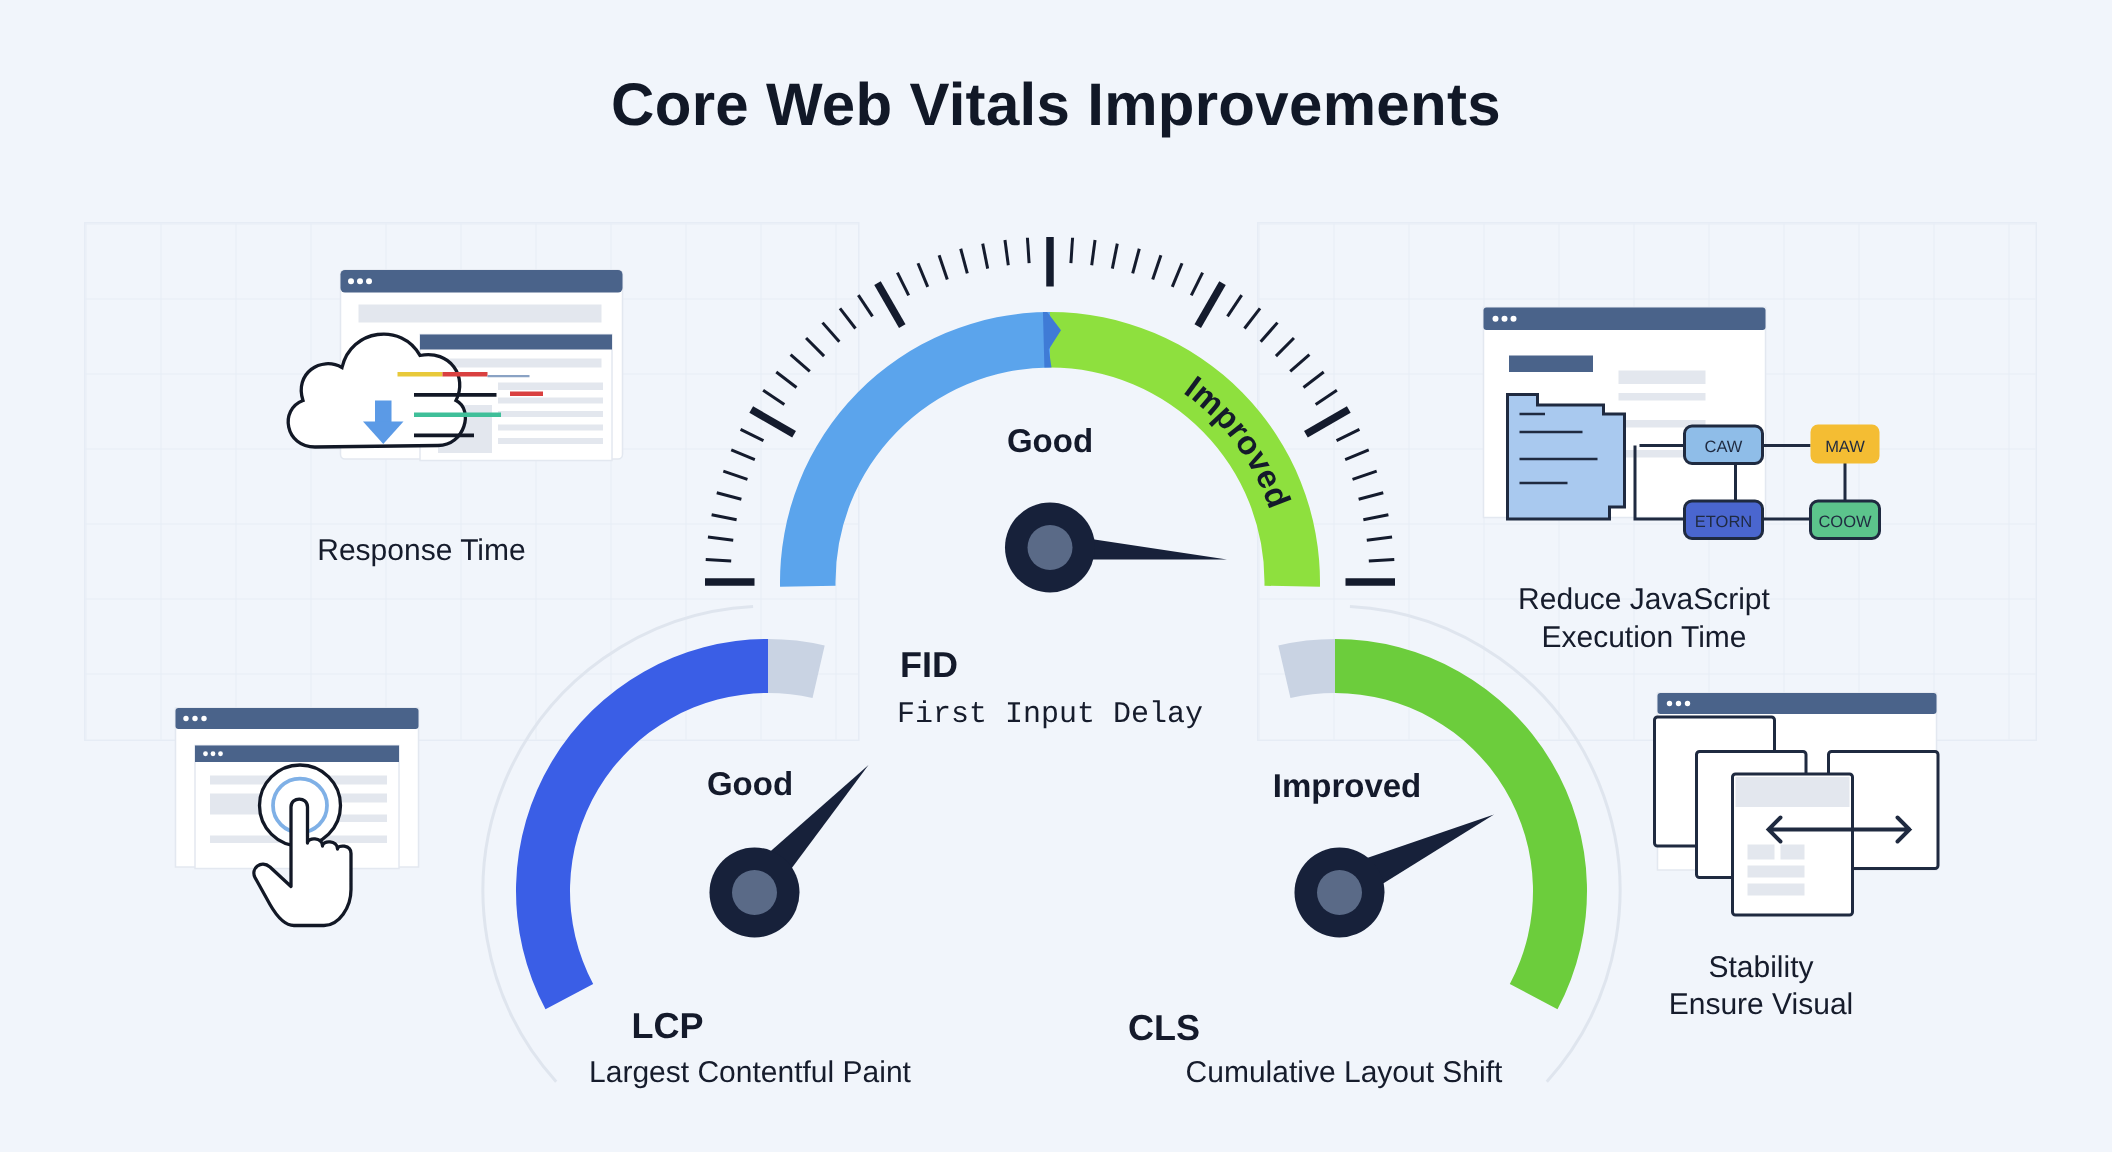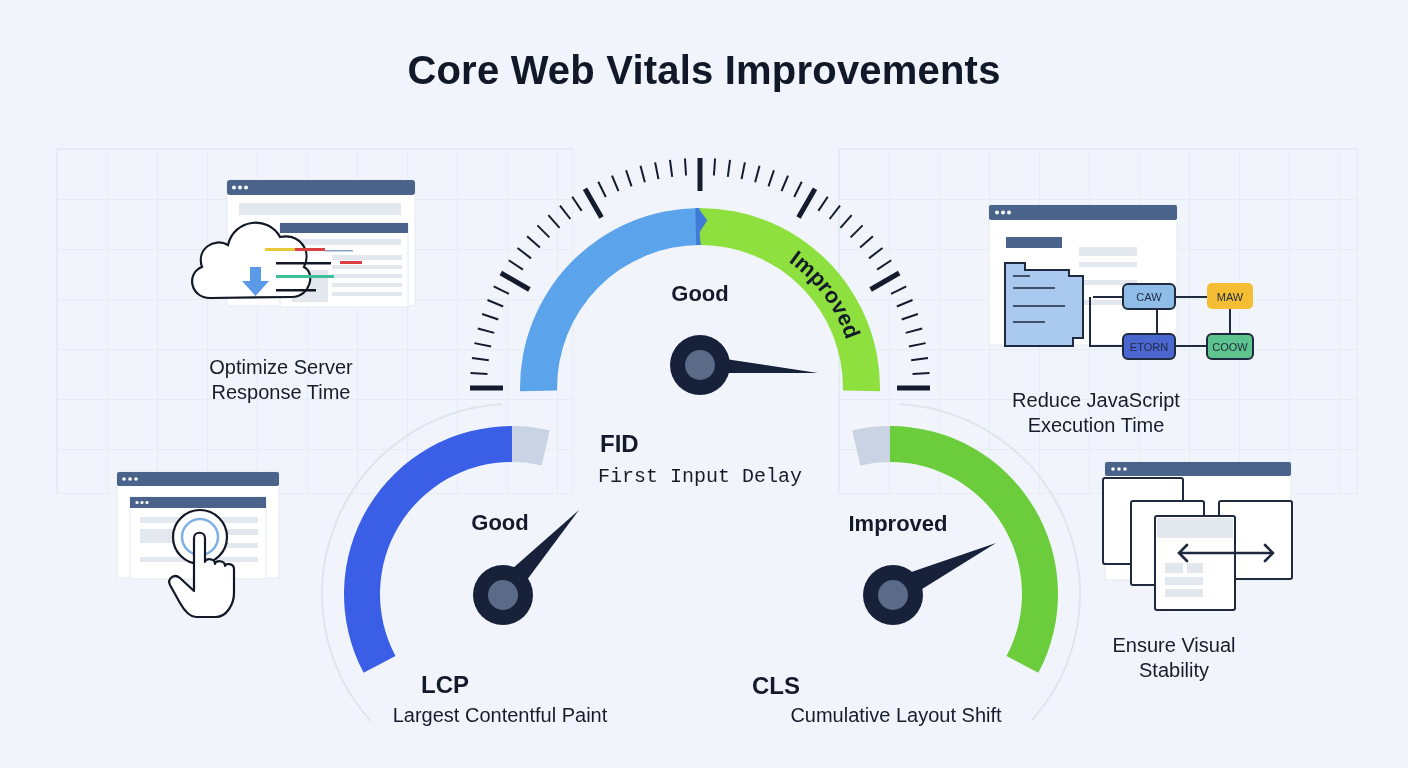--- a/index.html
+++ b/index.html
@@ -157,21 +157,20 @@
   <rect x="145" y="75" width="28" height="1.5" fill="#8aa2c4"></rect>
   <rect x="96" y="87" width="55" height="2.5" fill="#121826"></rect>
   <rect x="160" y="86" width="22" height="3" fill="#d94040"></rect>
   <rect x="96" y="100" width="58" height="3" fill="#3fbf99"></rect>
   <rect x="96" y="114" width="40" height="2.5" fill="#121826"></rect>
 
   <rect x="70" y="92" width="11" height="16" fill="#5b9ae6"></rect>
   <polygon points="62,106 89,106 75.5,121" fill="#5b9ae6"></polygon>
 </svg>
 <div class="caption" style="left:181px; top:355px; width:200px;">
-  <div>Optimize Server</div>
   <div>Response Time</div>
 </div>
 
 <svg width="280" height="160" style="left:985px; top:200px;">
   <rect x="4" y="5" width="188" height="140" fill="#ffffff" stroke="#e3e8f0"></rect>
   <rect x="4" y="5" width="188" height="15" rx="2" fill="#4a638a"></rect>
   <circle cx="12" cy="12.5" r="2" fill="#fff"></circle>
     <circle cx="18" cy="12.5" r="2" fill="#fff"></circle>
     <circle cx="24" cy="12.5" r="2" fill="#fff"></circle>
   <rect x="21" y="37" width="56" height="11" fill="#4a638a"></rect>
@@ -234,15 +233,15 @@
   <rect x="124" y="46" width="73" height="78" rx="2" fill="#ffffff" stroke="#1f2a40" stroke-width="2"></rect>
   <rect x="60" y="61" width="80" height="94" rx="2" fill="#ffffff" stroke="#1f2a40" stroke-width="2"></rect>
   <rect x="62" y="63" width="76" height="20" fill="#e3e7ee"></rect>
   <rect x="70" y="108" width="18" height="10" fill="#e3e7ee"></rect>
   <rect x="92" y="108" width="16" height="10" fill="#e3e7ee"></rect>
   <rect x="70" y="122" width="38" height="8" fill="#e3e7ee"></rect>
   <rect x="70" y="134" width="38" height="8" fill="#e3e7ee"></rect>
   <path d="M85 98 L178 98 M92 90 L84 98 L92 106 M170 90 L178 98 L170 106" stroke="#1f2a40" stroke-width="2.6" fill="none" stroke-linecap="round"></path>
 </svg>
 <div class="caption" style="left:1074px; top:633px; width:200px;">
+  <div>Stability</div>
   <div>Ensure Visual</div>
-  <div>Stability</div>
 </div>
 
 </body></html>

